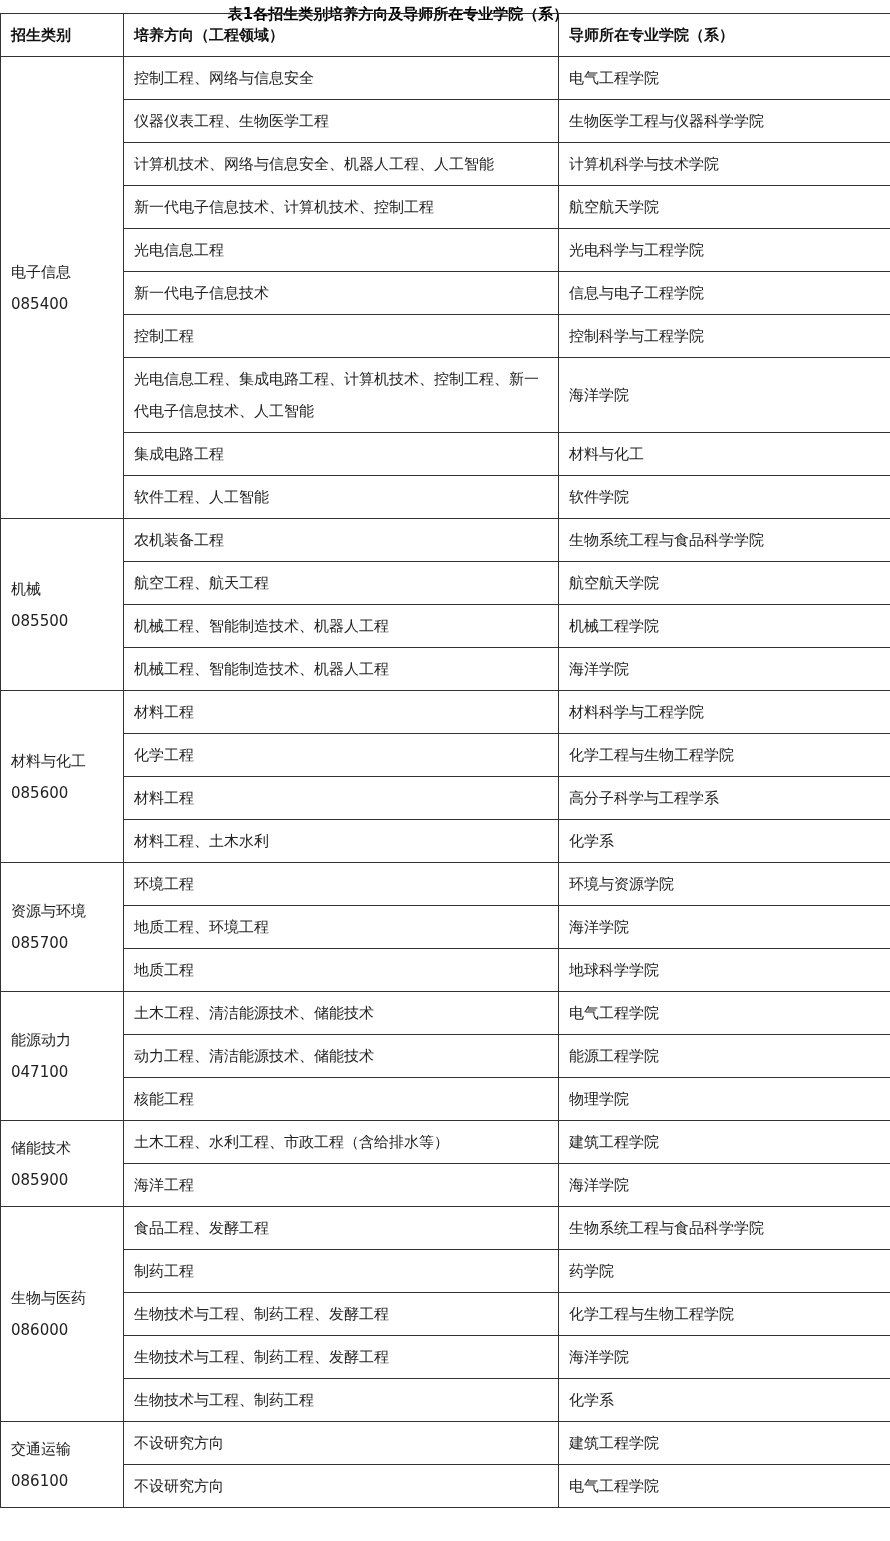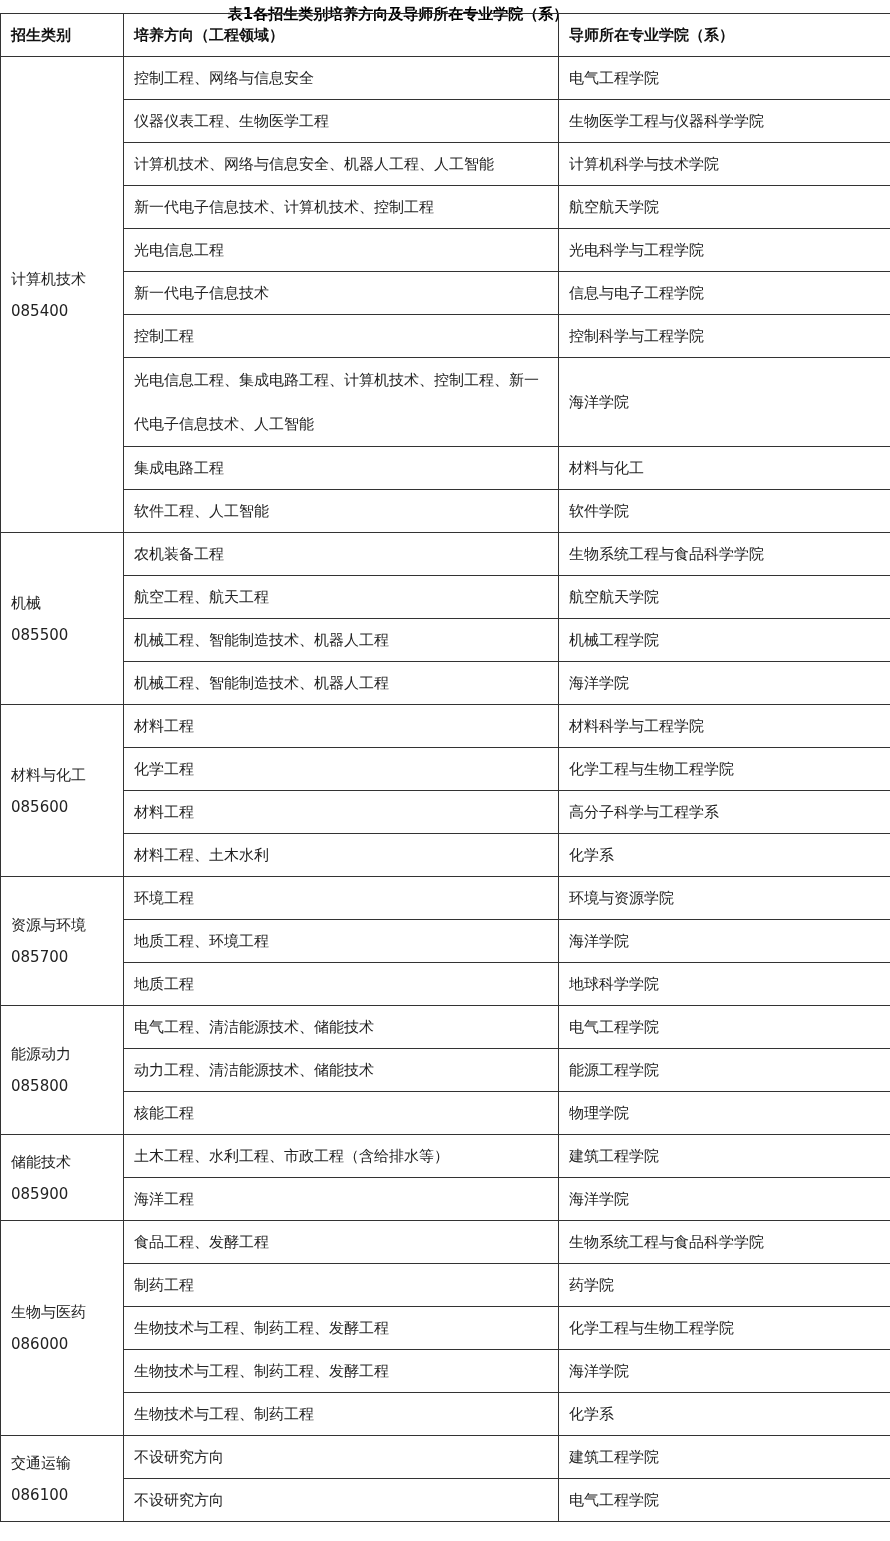--- a/index.html
+++ b/index.html
@@ -2,21 +2,21 @@
 <html><head>
 <meta charset="utf-8">
 <style>
   html, body { margin:0; padding:0; background:#ffffff; }
   body { width:890px; height:1541px; position:relative; font-family:"DejaVu Sans", sans-serif; color:#222; }
   .title { position:absolute; top:0; left:0; width:796px; height:30px; text-align:center; line-height:28px; font-size:15px; font-weight:bold; color:#000; }
   table { position:absolute; top:13px; left:0; width:890px; border-collapse:collapse; table-layout:fixed; }
   td, th { border:1px solid #333; font-size:15px; padding:0 10px; vertical-align:middle; text-align:left; }
   th { height:42px; font-weight:bold; color:#111; }
   td { height:42px; color:#222; }
-  td.tall { height:74px; line-height:44px; }
+  td.tall { height:74px; line-height:32px; }
   td.cat { line-height:32px; }
   col.c1 { width:123px; } col.c2 { width:435px; } col.c3 { width:332px; }
 </style>
 </head>
 <body>
 
 <div class="title">表1各招生类别培养方向及导师所在专业学院（系）</div>
 
 <table>
   <colgroup>
@@ -27,21 +27,21 @@
   <thead>
     <tr>
       <th>招生类别</th>
       <th>培养方向（工程领域）</th>
       <th>导师所在专业学院（系）</th>
     </tr>
   </thead>
   <tbody id="tbody">
       <tr>
         <td class="cat" rowspan="10">
-          <div>计算机技术</div>
+          <div>电子信息</div>
           <div>085400</div>
         </td>
         <td>控制工程、网络与信息安全</td>
         <td>电气工程学院</td>
       </tr>
       <tr>
         <td>仪器仪表工程、生物医学工程</td>
         <td>生物医学工程与仪器科学学院</td>
       </tr>
       <tr>
@@ -128,23 +128,23 @@
         <td>地质工程、环境工程</td>
         <td>海洋学院</td>
       </tr>
       <tr>
         <td>地质工程</td>
         <td>地球科学学院</td>
       </tr>
       <tr>
         <td class="cat" rowspan="3">
           <div>能源动力</div>
-          <div>085800</div>
-        </td>
-        <td>电气工程、清洁能源技术、储能技术</td>
+          <div>047100</div>
+        </td>
+        <td>土木工程、清洁能源技术、储能技术</td>
         <td>电气工程学院</td>
       </tr>
       <tr>
         <td>动力工程、清洁能源技术、储能技术</td>
         <td>能源工程学院</td>
       </tr>
       <tr>
         <td>核能工程</td>
         <td>物理学院</td>
       </tr>

